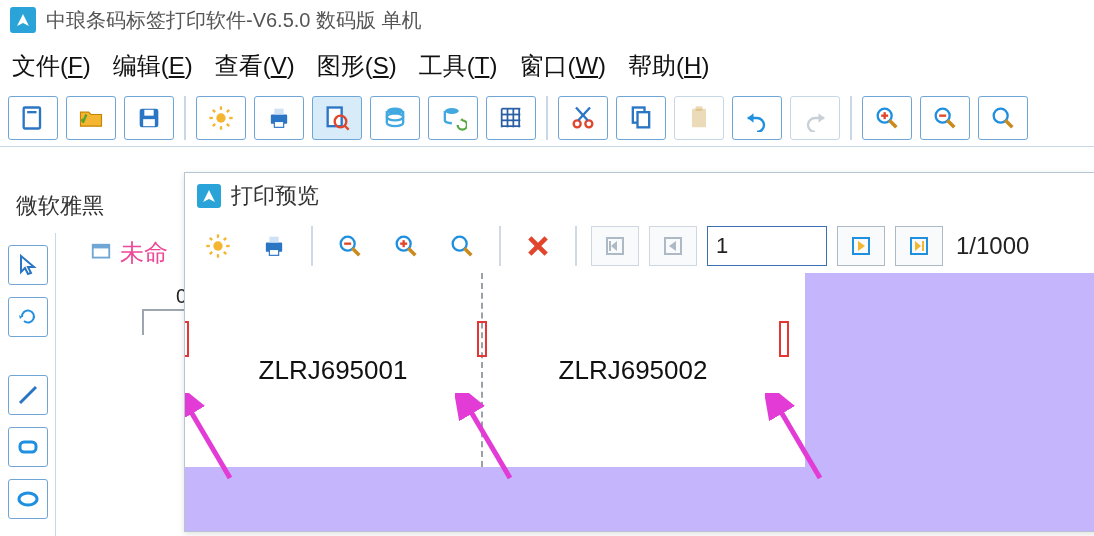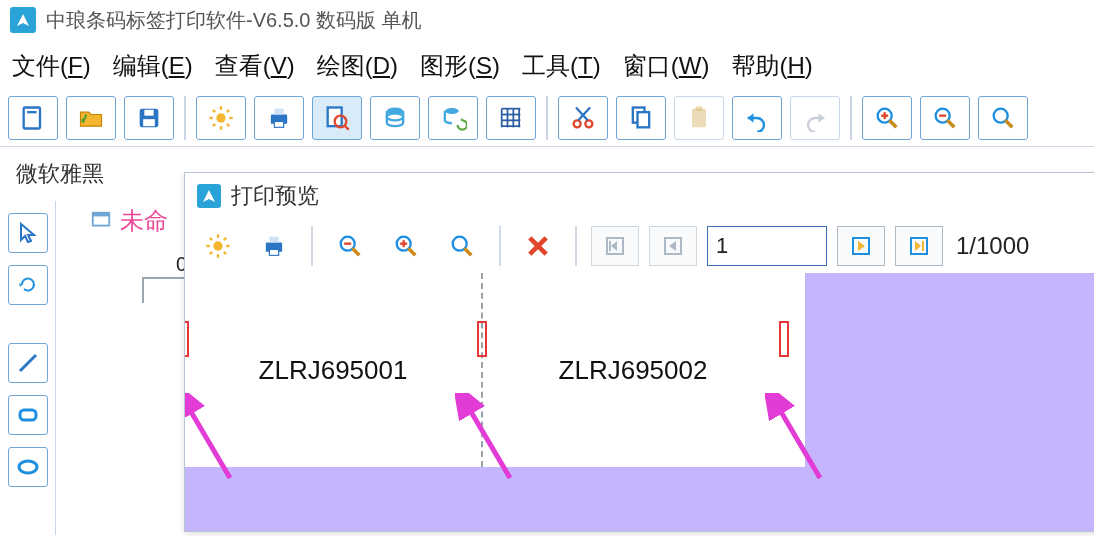--- a/index.html
+++ b/index.html
@@ -60,20 +60,21 @@
   
   .fontrow {
     border-top: 1px solid #c9d7e7;
     padding: 6px 8px;
     display: flex; align-items: center; gap: 10px;
   }
   .font-select {
     font-size: 22px;
     color: #333;
     padding: 6px 8px;
+    margin-top: 32px;
   }
   
   .workarea {
     display: flex;
     height: calc(100% - 40px - 54px - 56px - 52px);
   }
   .left-tools {
     width: 56px;
     border-right: 1px solid #c9d7e7;
     display: flex; flex-direction: column; align-items: center;
@@ -224,21 +225,20 @@
         <path fill="#fff" d="M4 20l8-16 8 16-8-4z"></path>
       </svg>
   </span>
   <span>中琅条码标签打印软件-V6.5.0 数码版 单机</span>
 </div>
 
 <div class="menubar">
   <span><span>文件(</span><span class="u">F</span><span>)</span></span>
   <span><span>编辑(</span><span class="u">E</span><span>)</span></span>
   <span><span>查看(</span><span class="u">V</span><span>)</span></span>
-  <span><span>绘图(</span><span class="u">D</span><span>)</span></span>
   <span><span>图形(</span><span class="u">S</span><span>)</span></span>
   <span><span>工具(</span><span class="u">T</span><span>)</span></span>
   <span><span>窗口(</span><span class="u">W</span><span>)</span></span>
   <span><span>帮助(</span><span class="u">H</span><span>)</span></span>
 </div>
 
 <div class="maintool">
   <div class="tb-btn">
       <svg viewBox="0 0 24 24">
         <rect x="4" y="3" width="14" height="18" rx="1" fill="none" stroke="#2b75c5" stroke-width="2"></rect>

